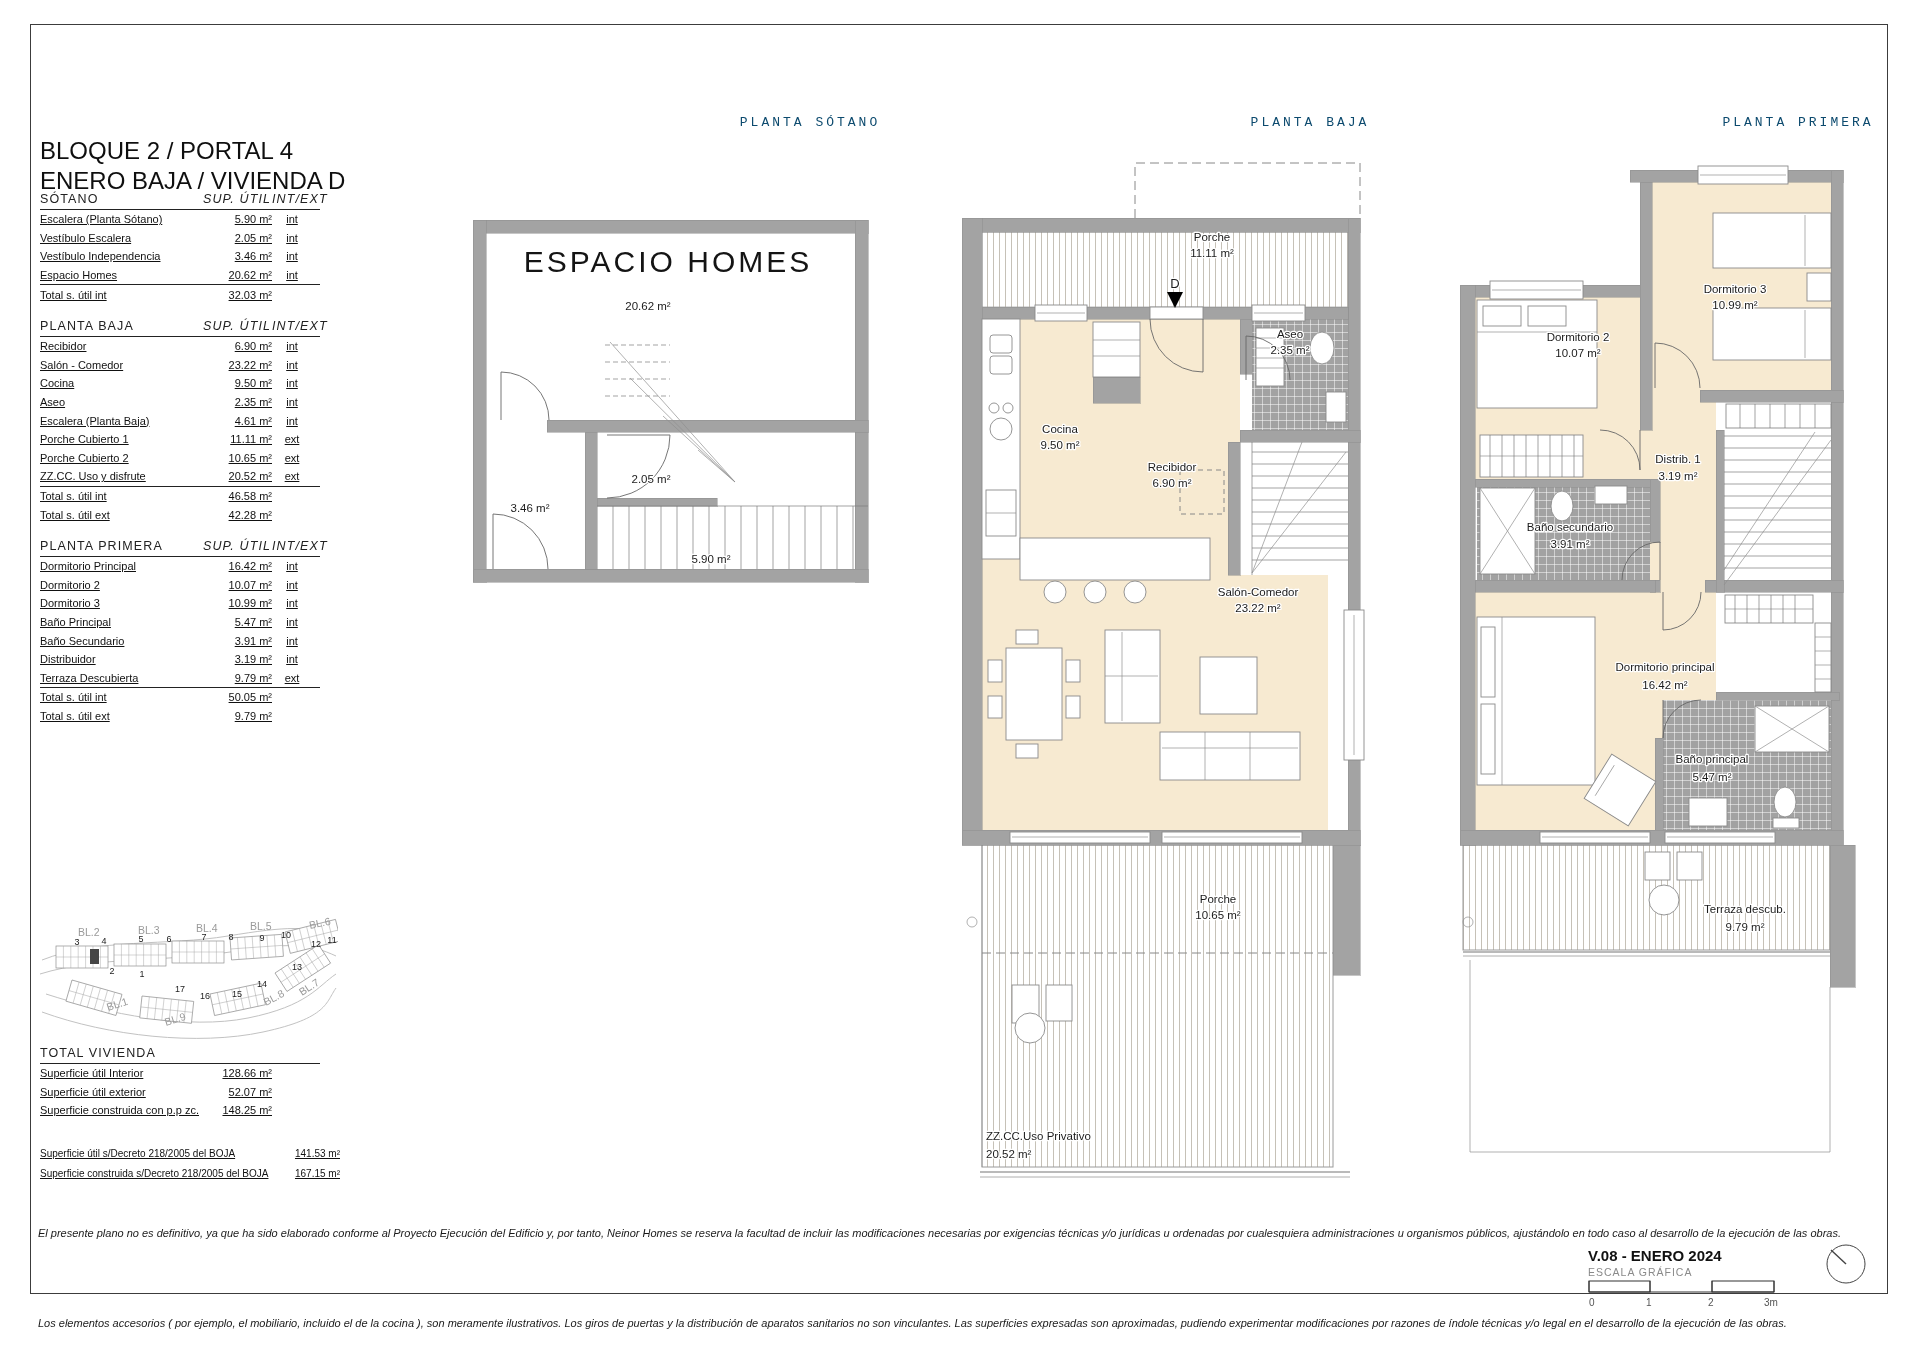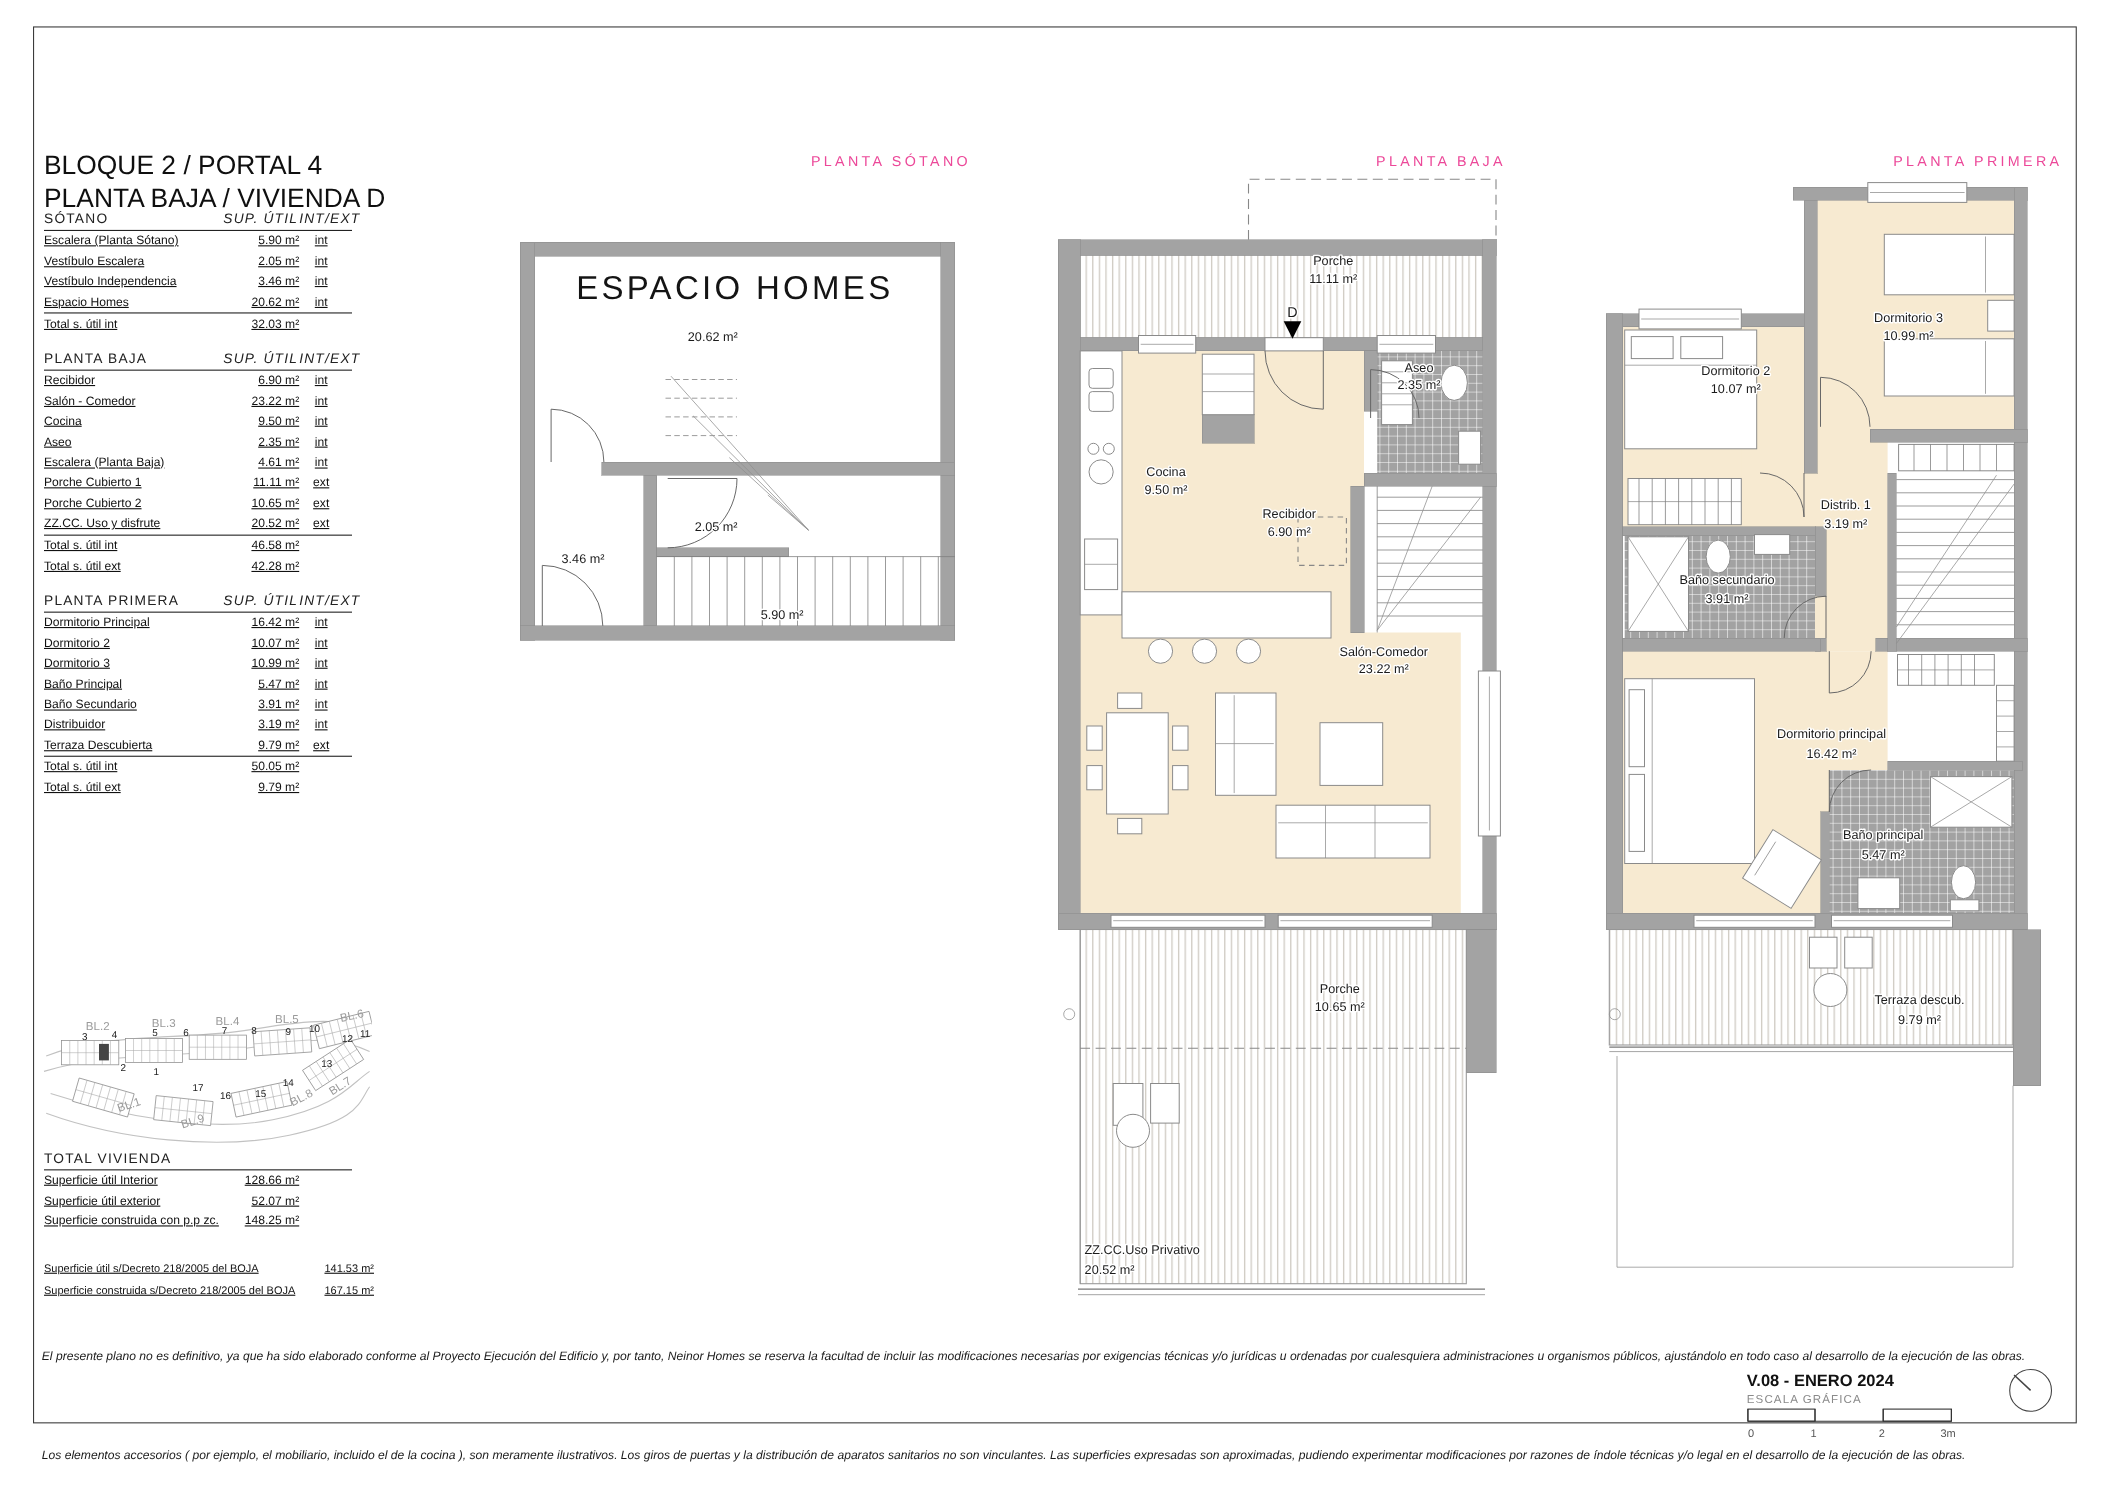--- a/index.html
+++ b/index.html
@@ -1,18 +1,18 @@
 <!DOCTYPE html>
 <html><head>
 <meta charset="utf-8">
 <style>
   html,body{margin:0;padding:0;background:#fff;}
   body{width:1920px;height:1357px;position:relative;font-family:"Liberation Sans",sans-serif;color:#111;overflow:hidden;}
   .frame{position:absolute;left:30px;top:24px;width:1856px;height:1268px;border:1px solid #3c3c3c;}
-  .plan-h{position:absolute;top:139px;width:230px;text-align:center;font-size:13px;letter-spacing:3px;color:#ec4899;}
+  .plan-h{position:absolute;top:115px;width:230px;text-align:center;font-size:13px;letter-spacing:3px;color:#0c4a6e;font-family:Liberation Mono, monospace;}
   #ph-sotano{left:695px;} #ph-baja{left:1195px;} #ph-primera{left:1683px;}
   .title{position:absolute;left:40px;top:136px;font-size:24px;line-height:30px;color:#0f0f0f;}
   
   .tables{position:absolute;left:40px;top:192px;width:280px;}
   .sec{display:grid;grid-template-columns:1fr 70px 48px;border-bottom:1.6px solid #222;
        padding-bottom:3px;margin-top:15px;font-size:12.5px;letter-spacing:1.1px;color:#222;}
   .sec:first-child{margin-top:0;}
   .sec .c2{text-align:center;font-style:italic;}
   .trow{display:grid;grid-template-columns:1fr 70px 48px;height:18.6px;align-items:center;font-size:11px;text-decoration:underline;}
   .trow .tv{text-align:right;}
@@ -47,21 +47,21 @@
 <body>
 
 <div class="frame"></div>
 
 <div class="plan-h" id="ph-sotano">PLANTA SÓTANO</div>
 <div class="plan-h" id="ph-baja">PLANTA BAJA</div>
 <div class="plan-h" id="ph-primera">PLANTA PRIMERA</div>
 
 <div class="title">
   <div>BLOQUE 2 / PORTAL 4</div>
-  <div>PLANTA BAJA / VIVIENDA D</div>
+  <div>ENERO BAJA / VIVIENDA D</div>
 </div>
 
 <div class="tables">
   <div class="sec">
     <span>SÓTANO</span>
     <span class="c2">SUP. ÚTIL</span>
     <span class="c2">INT/EXT</span>
   </div>
   <div class="trow">
       <span class="tl">Escalera (Planta Sótano)</span>

